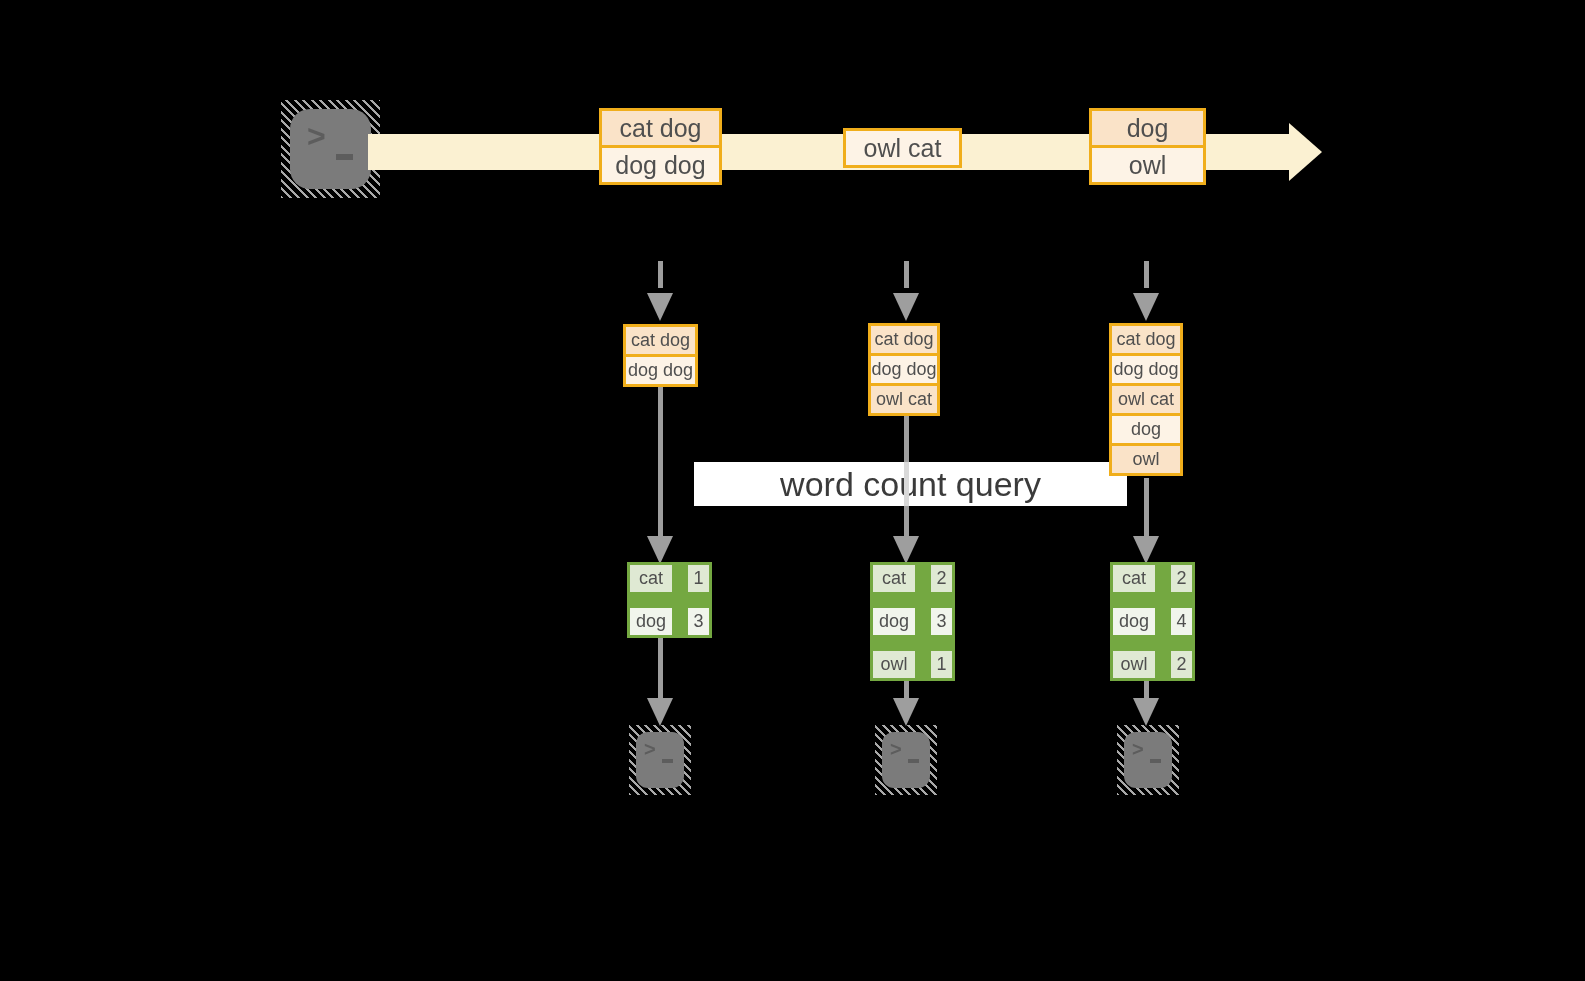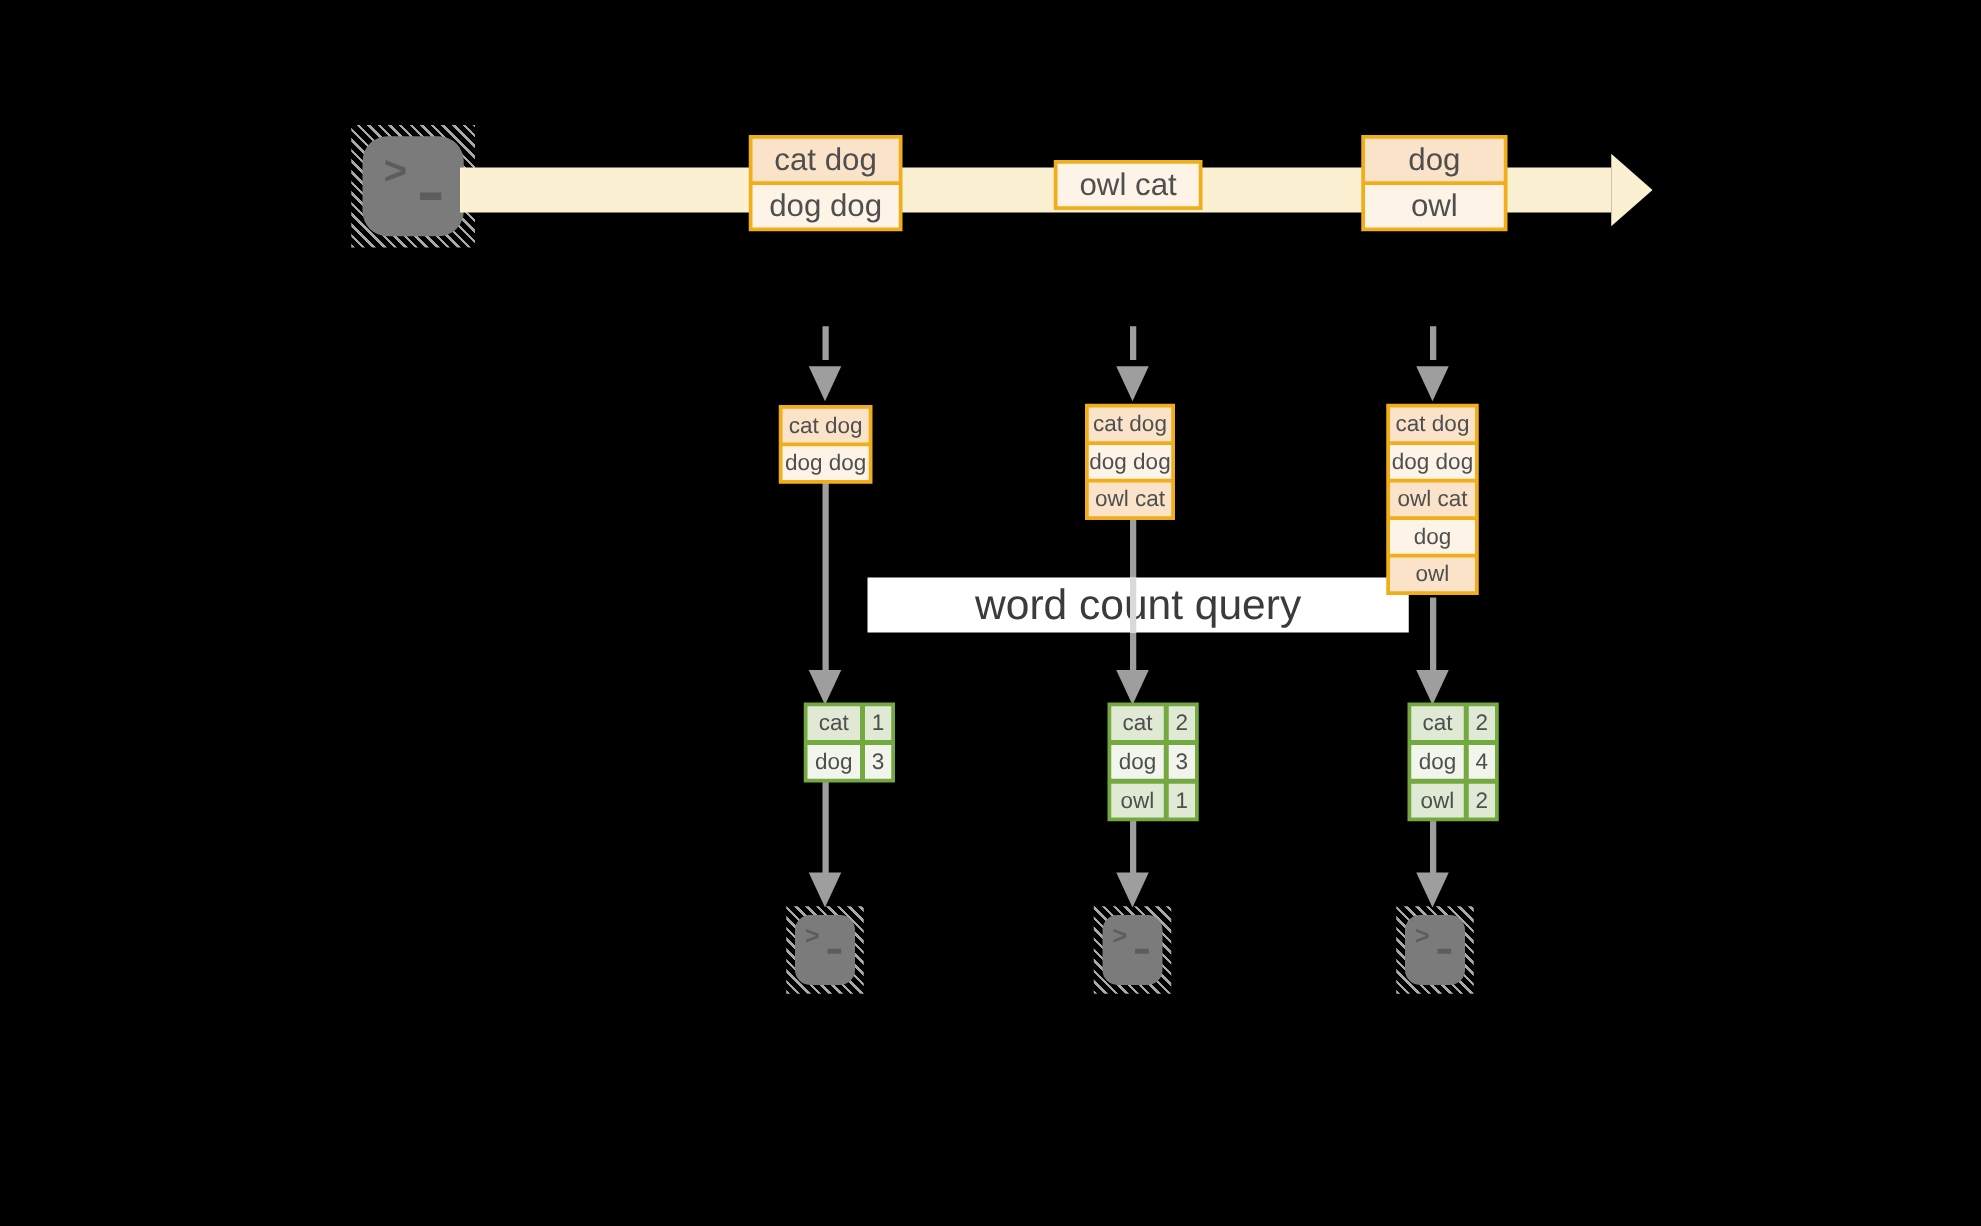--- a/index.html
+++ b/index.html
@@ -30,21 +30,21 @@
   .vline{width:5px;background:#9e9e9e;z-index:2;}
   .vhead{width:0;height:0;border-left:13px solid transparent;border-right:13px solid transparent;
          border-top:28px solid #9e9e9e;z-index:2;}
 
   
   .banner{background:#ffffff;z-index:4;display:flex;align-items:center;justify-content:center;
           font-size:34px;color:#3b3b3b;}
   .banner-line{background:#d9d9d9;z-index:5;}
 
   
-  .ctable{display:grid;grid-template-columns:42px 21px;gap:4px;padding:3px;background:#74a841;z-index:6;margin-left:16px;}
+  .ctable{display:grid;grid-template-columns:42px 21px;gap:16px;padding:3px;background:#74a841;z-index:6;}
   .ccell{height:27px;display:flex;align-items:center;justify-content:center;font-size:18px;}
   .ga{background:#dfe9d3;}
   .gb{background:#f1f5ec;}
 </style>
 </head>
 <body>
 
 <div class="canvas">
 
   <div class="abs terminal" style="left:281px;top:100px;width:99px;height:98px;">

